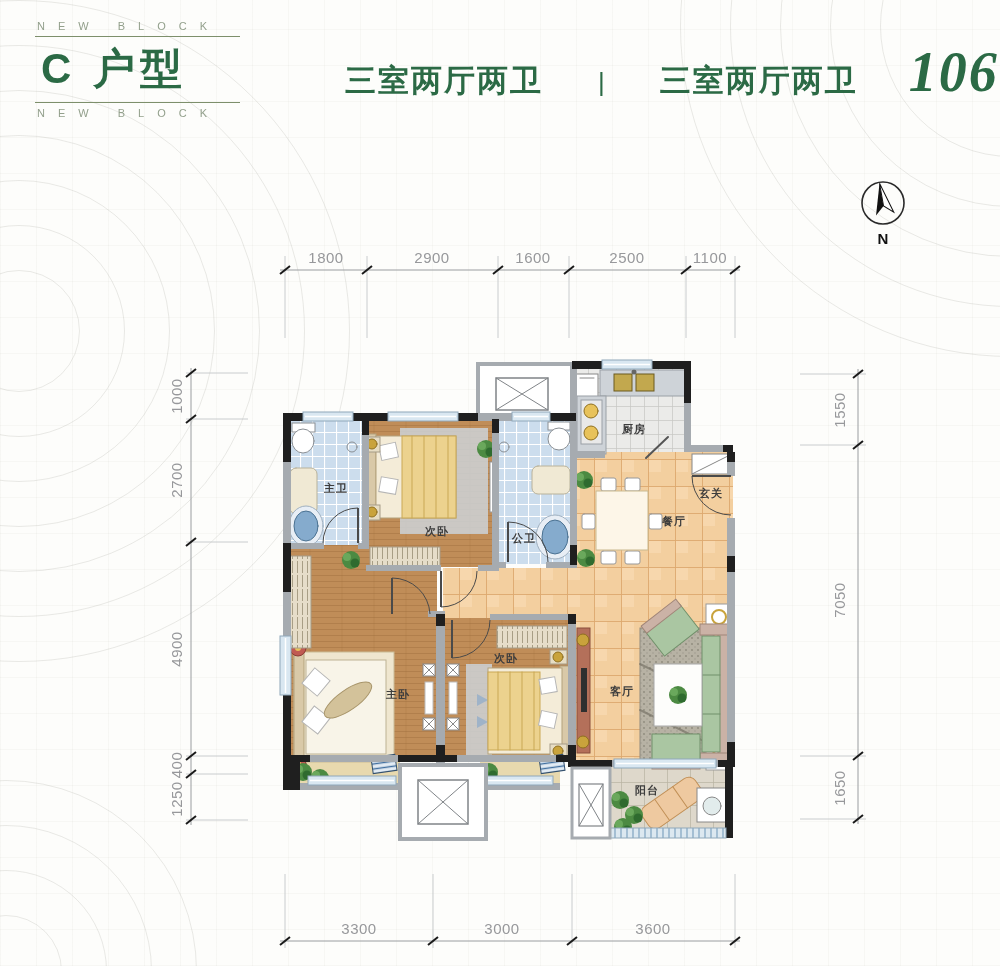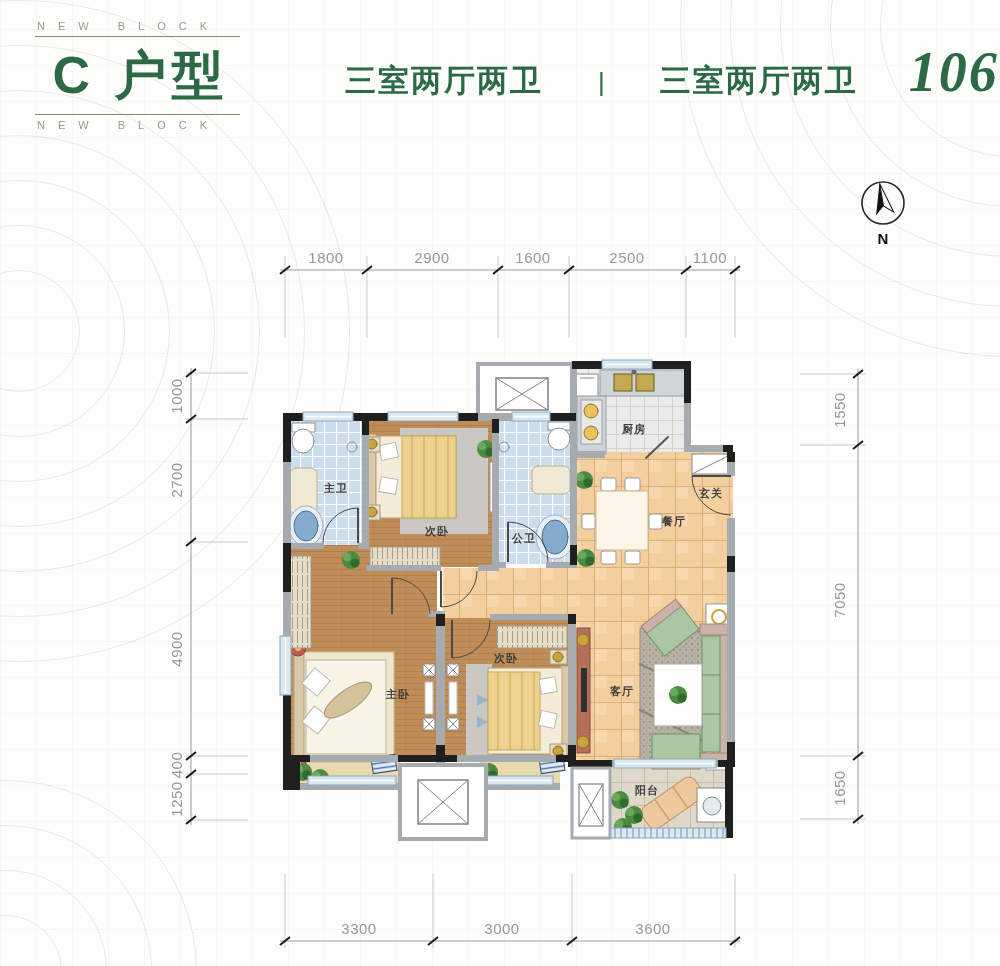--- a/index.html
+++ b/index.html
@@ -12,21 +12,21 @@
     position:absolute;inset:0;pointer-events:none;
     background-image:
       repeating-linear-gradient(0deg, rgba(150,150,130,.06) 0 1px, transparent 1px 36px),
       repeating-linear-gradient(90deg, rgba(150,150,130,.06) 0 1px, transparent 1px 36px);
   }
   .deco{position:absolute;border:1px solid rgba(150,150,138,.20);border-radius:50%;pointer-events:none;}
   
   #brand{position:absolute;left:35px;top:20px;width:205px;}
   .brand-line{height:0;border-top:1px solid #7d8f6b;margin:4px 0;}
   .brand-word{color:#93a08c;font-size:11px;letter-spacing:13px;white-space:nowrap;padding-left:2px;}
-  #unit-title{color:#2b6a45;font-size:52px;font-weight:700;letter-spacing:5px;line-height:1.25;white-space:nowrap;padding:2px 0 2px 6px;text-align:center;}
+  #unit-title{color:#2b6a45;font-size:42px;font-weight:700;letter-spacing:5px;line-height:1.25;white-space:nowrap;padding:2px 0 2px 6px;}
   #headline{position:absolute;left:345px;top:40px;display:flex;align-items:baseline;color:#2b6a45;white-space:nowrap;gap:37px;}
   #headline .cn{font-size:31px;font-weight:700;letter-spacing:2px;}
   #headline .sep{font-size:26px;font-weight:400;margin:0 18px;color:#2b6a45;}
   #headline .num{font-family:"Liberation Serif","DejaVu Serif",serif;font-style:italic;font-size:56px;font-weight:600;margin:0 6px 0 14px;letter-spacing:2px;text-align:right;}
   #headline .unit{font-family:"Liberation Serif","DejaVu Serif",serif;font-size:40px;font-weight:400;}
   svg{position:absolute;left:0;top:0;}
   text{font-family:"Liberation Sans","DejaVu Sans",sans-serif;}
   .roomlabel{font-size:11px;font-weight:700;fill:#3d3d3d;letter-spacing:1px;}
   .dimtext{font-size:15px;fill:#97989b;letter-spacing:.5px;}
 </style>

